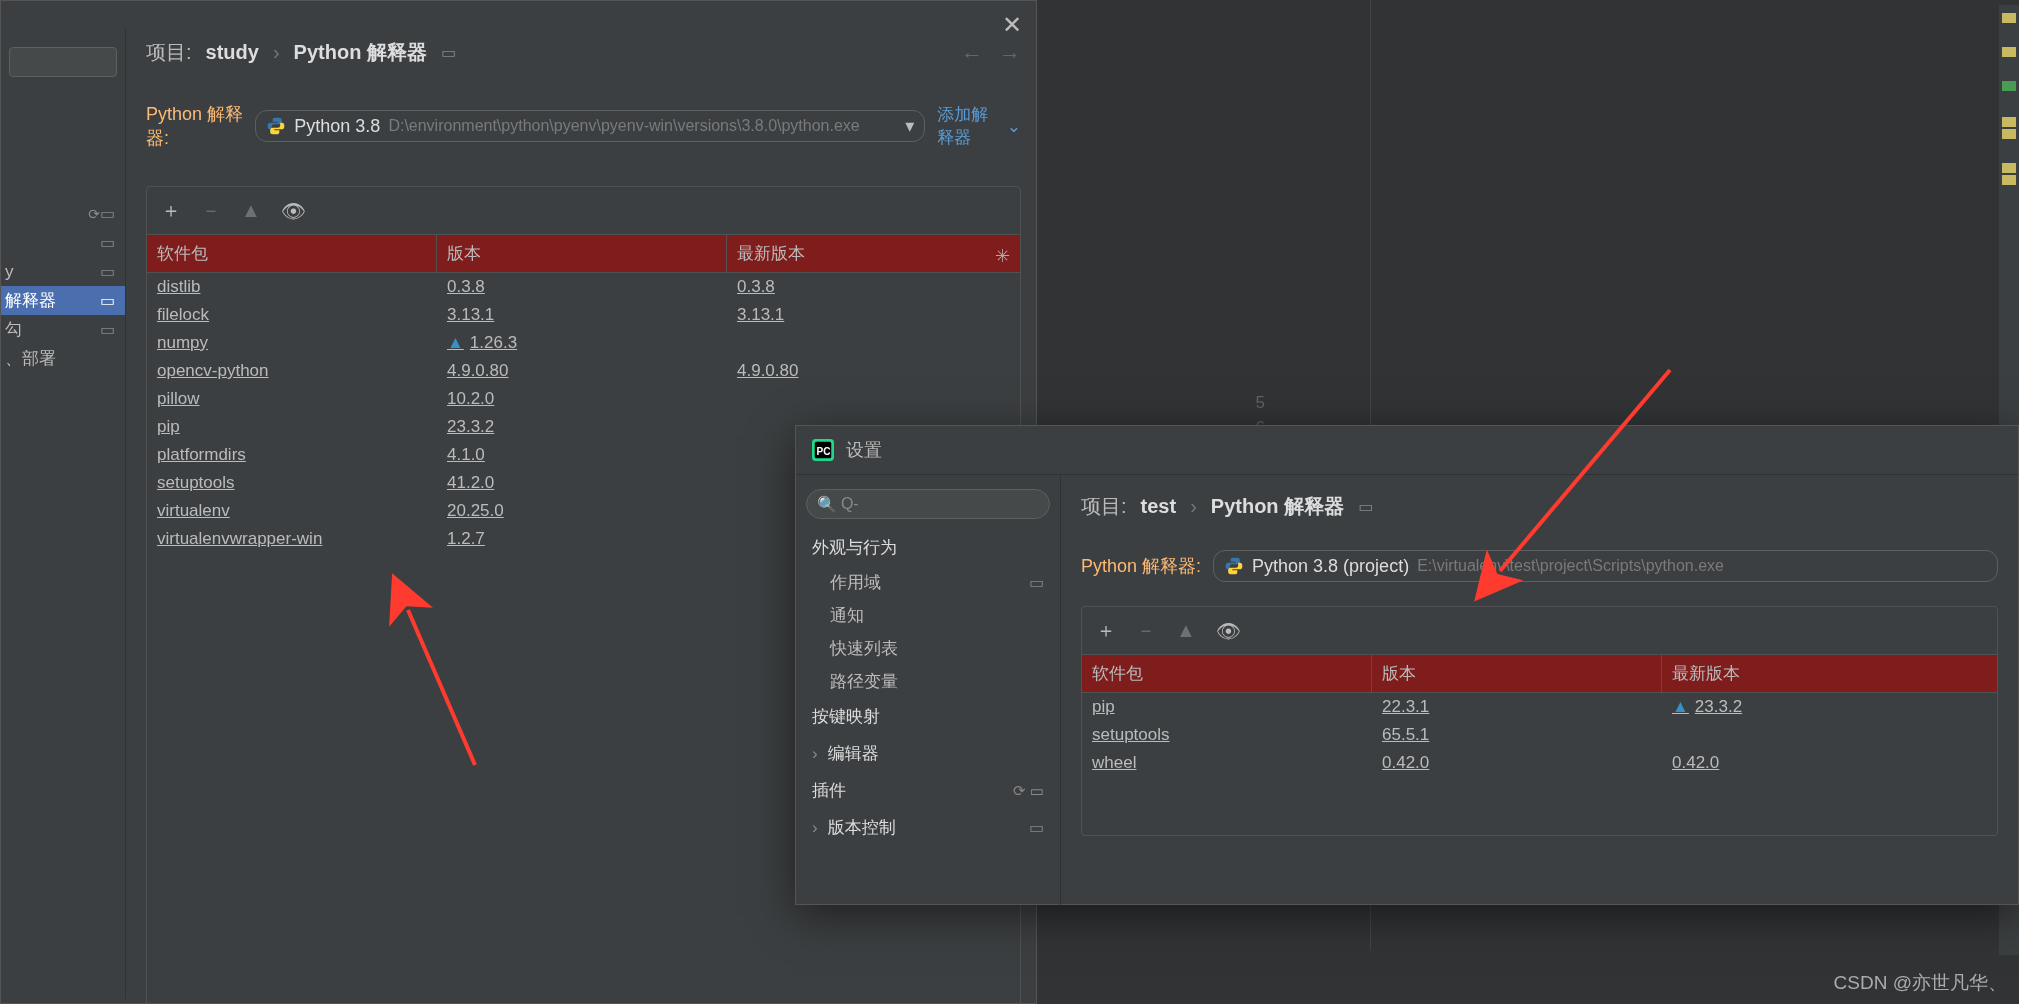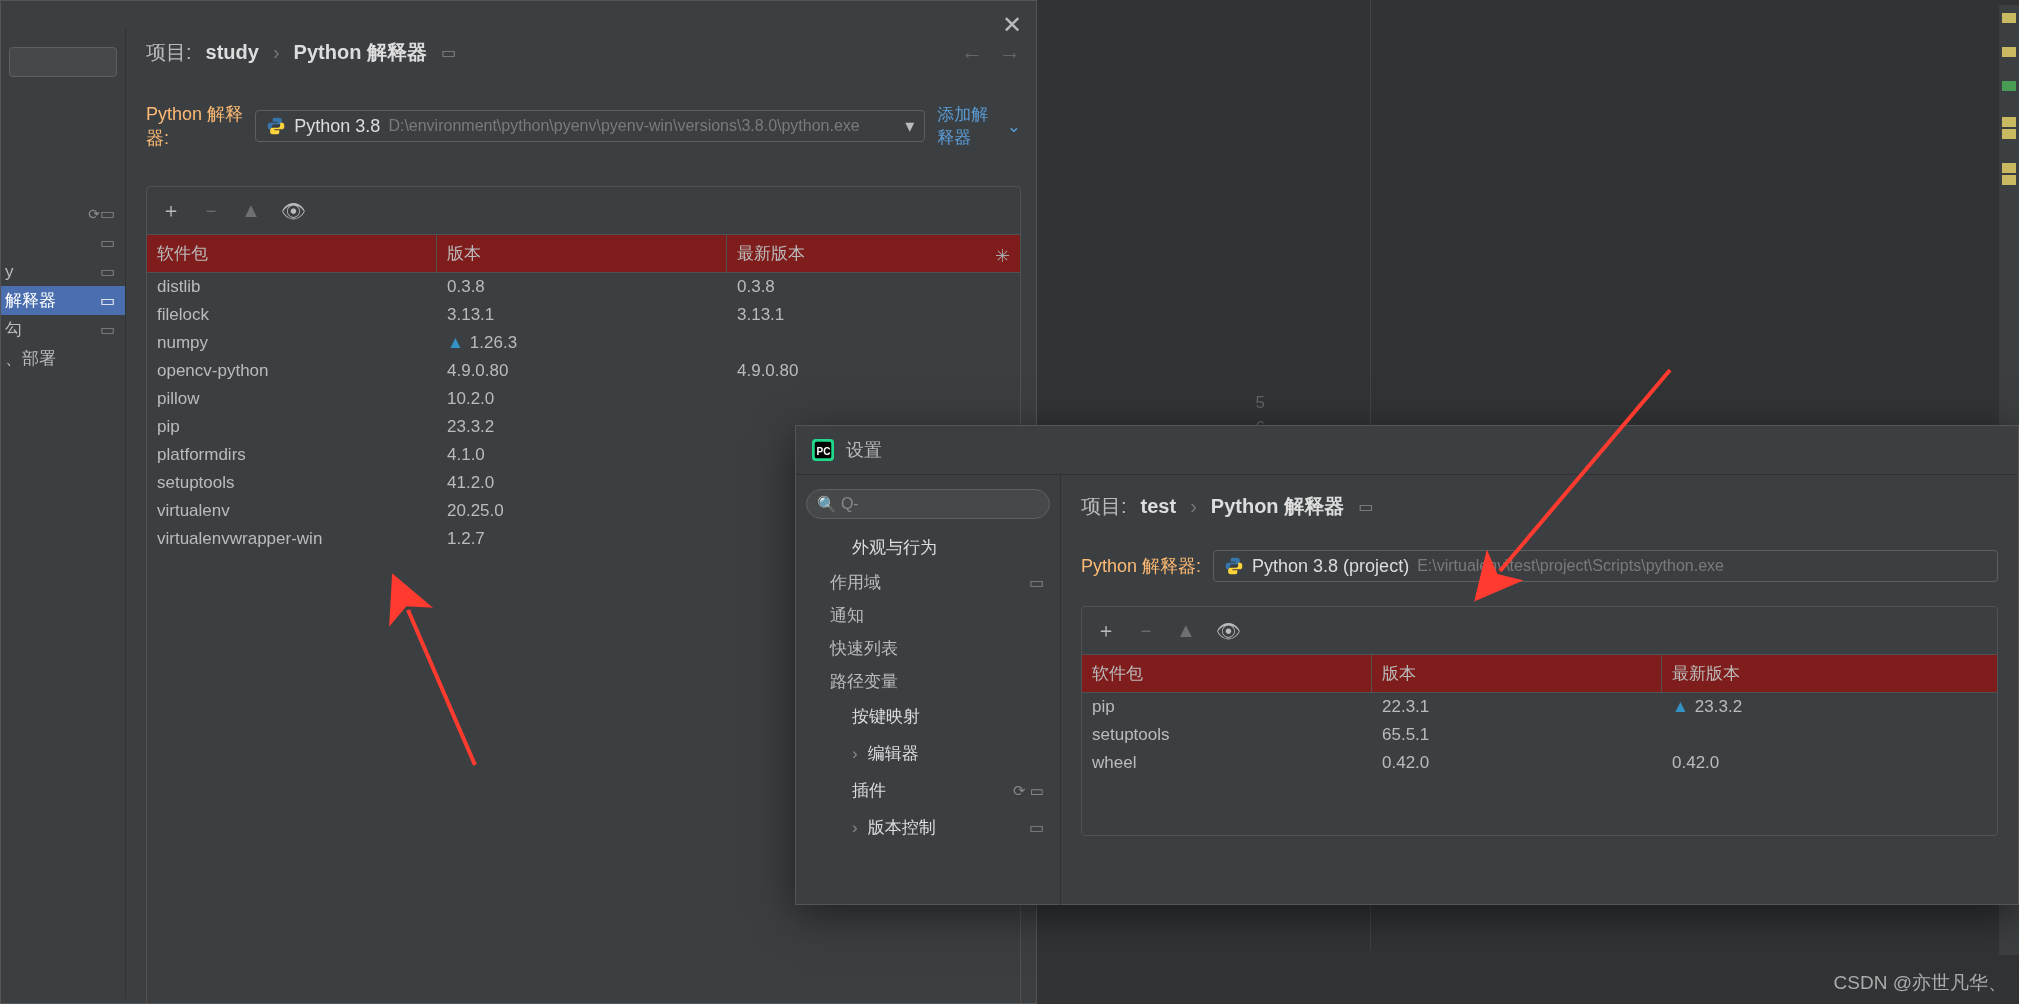--- a/index.html
+++ b/index.html
@@ -23,46 +23,46 @@
     .sb-dim { color: #8c8c8c; font-size: 14px; }
     
     .dlg1-main { position: absolute; top: 38px; left: 145px; width: 875px; height: 960px; }
     .breadcrumb { display:flex; align-items:center; gap: 14px; font-size: 20px; color: #bbb; }
     .bc-sep { color: #777; }
     .bc-strong { font-weight: 600; color: #ddd; }
     .nav-arrows { position: absolute; top: 0; right: 0; display:flex; gap: 16px; color: #666; font-size: 22px; }
     
     .interp-row { display:flex; align-items:center; gap: 12px; margin-top: 36px; font-size: 18px; }
     .interp-label { color: #fdba74; }
-    .interp-dd { flex: 0 0 670px; height: 32px; background: #3c3f41; border: 1px solid #5e6060; border-radius: 4px; display:flex; align-items:center; padding: 0 10px; gap: 8px; }
+    .interp-dd { flex: 0 0 670px; height: 32px; background: #3c3f41; border: 1px solid #5e6060; border-radius: 12px; display:flex; align-items:center; padding: 0 10px; gap: 8px; }
     .interp-ver { color: #ddd; }
     .interp-path { color: #7a7a7a; font-size: 16px; }
     .interp-chev { margin-left: auto; color: #bbb; }
     .interp-add { color: #5a9bd5; font-size: 17px; display:flex; align-items:center; gap:4px; }
     
     .pkg-panel { margin-top: 36px; border: 1px solid #515151; border-radius: 4px; height: 840px; position: relative; }
     .pkg-toolbar { display:flex; align-items:center; gap: 20px; padding: 10px 14px; border-bottom: 1px solid #515151; color: #bbb; font-size: 20px; }
     .pkg-header { display:flex; background: #7f1d1d; border-bottom: 1px solid #515151; font-size: 17px; color: #bbb; }
     .pkg-header > div { padding: 7px 10px; border-right: 1px solid #515151; }
     .col-name { width: 290px; }
     .col-ver { width: 290px; }
     .col-latest { flex: 1; border-right: none !important; }
     .pkg-spinner { position: absolute; right: 10px; top: 58px; color: #aaa; font-size: 18px; }
     .pkg-body { }
-    .pkg-row { display:flex; font-size: 17px; color: #bbb; }
+    .pkg-row { display:flex; font-size: 17px; color: #bbb; text-decoration: underline; }
     .pkg-row > div { padding: 4px 10px; }
     .upgrade-arrow { color: #3592c4; margin-right: 6px; }
     
     
     .dlg2 { position: absolute; top: 425px; left: 795px; width: 1224px; height: 480px; background: #3c3f41; border: 1px solid #555; box-shadow: 0 10px 40px rgba(0,0,0,.5); }
     .dlg2-titlebar { display:flex; align-items:center; gap: 12px; padding: 12px 16px; border-bottom: 1px solid #323232; font-size: 18px; color: #bbb; }
     .dlg2-body { display:flex; height: calc(100% - 48px); }
     .dlg2-sidebar { width: 265px; border-right: 1px solid #323232; padding-top: 6px; }
     .dlg2-search { margin: 8px 10px 10px 10px; height: 30px; background: #45494a; border: 1px solid #5e6060; border-radius: 16px; display:flex; align-items:center; padding:0 10px; color:#888; }
-    .cat { padding: 7px 16px; font-size: 17px; color: #ddd; font-weight: 500; display:flex; align-items:center; gap:6px;margin-left:40px; }
+    .cat { padding: 7px 16px; font-size: 17px; color: #ddd; font-weight: 500; display:flex; align-items:center; gap:6px; }
     .sub { padding: 5px 16px 5px 34px; font-size: 17px; color: #bbb; display:flex; justify-content:space-between; align-items:center; }
     
     .dlg2-main { flex:1; padding: 18px 20px; position: relative; }
     .pkg-panel2 { margin-top: 24px; border: 1px solid #515151; border-radius: 4px; height: 230px; }
     .col-name2 { width: 290px; }
     .col-ver2 { width: 290px; }
     .col-latest2 { flex: 1; border-right:none !important; }
     
     
     .arrow-svg { position: absolute; pointer-events: none; }

